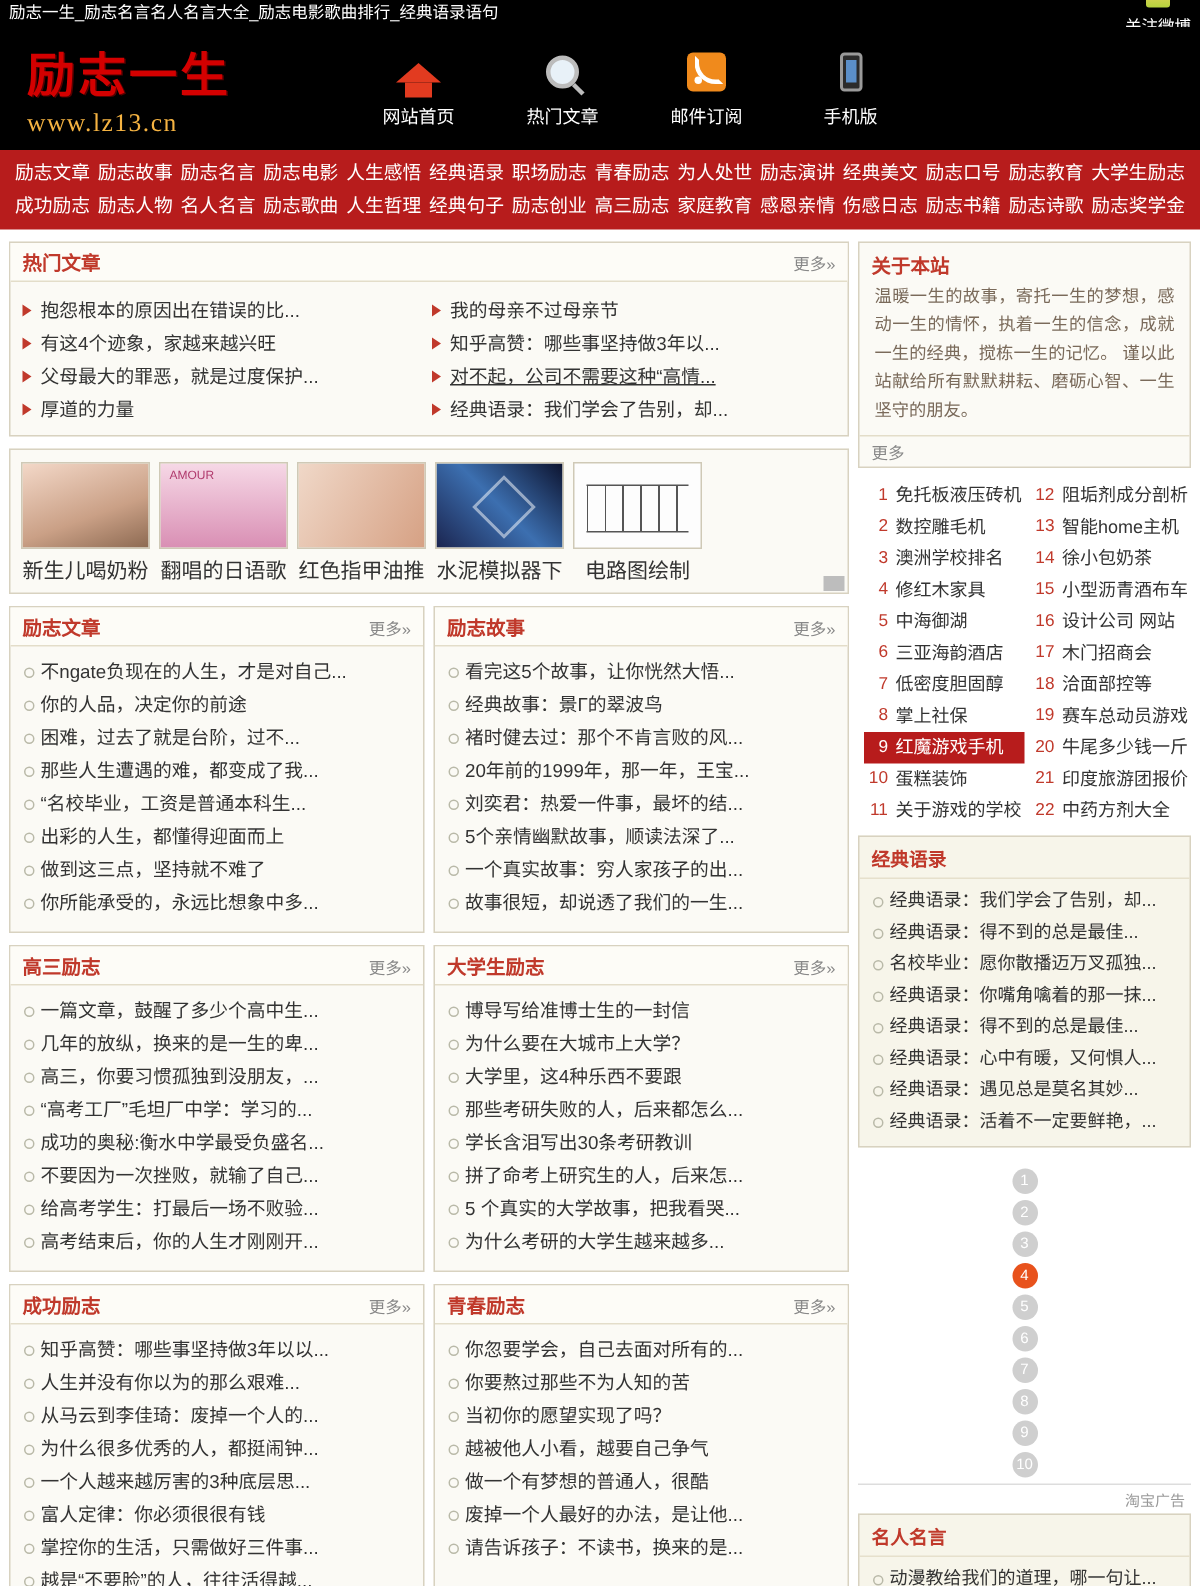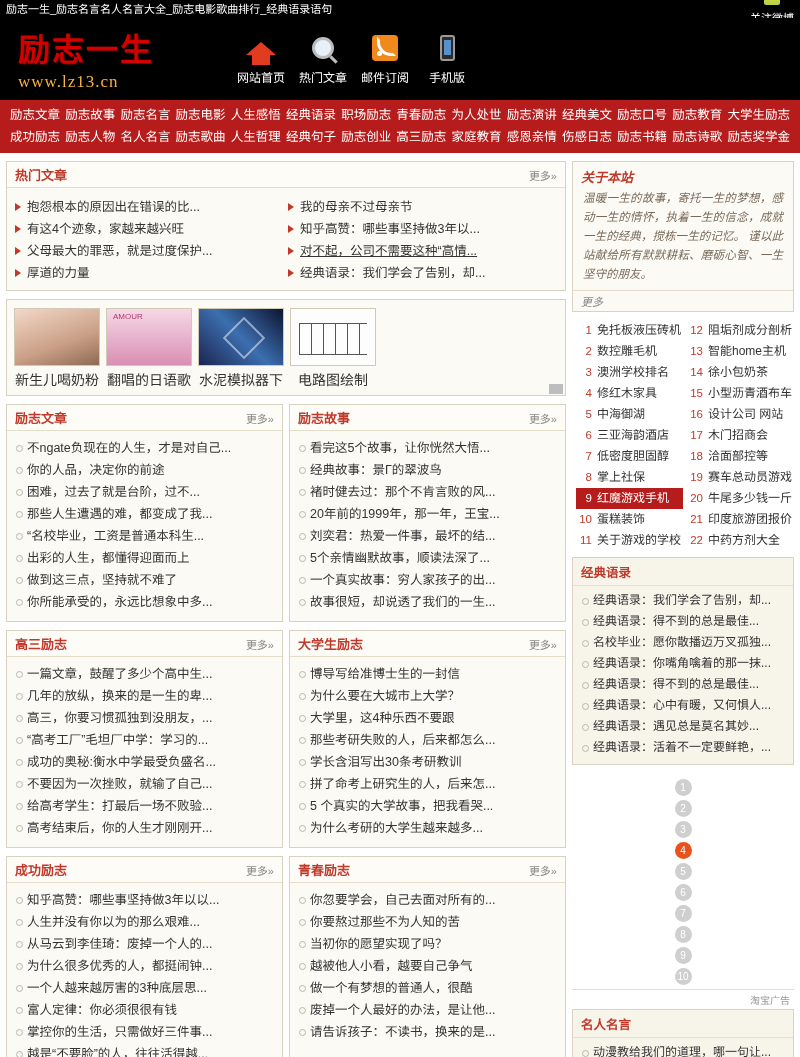--- a/index.html
+++ b/index.html
@@ -55,21 +55,21 @@
     letter-spacing: 2px;
     text-shadow: 1px 1px 0 #500;
   }
   .logo .lg2 {
     color: #f5b342;
     font-size: 17px;
     letter-spacing: 1px;
     margin-top: 2px;
     font-family: "Liberation Serif", serif;
   }
-  .hnav { display: flex; margin-left: 10px; }
+  .hnav { display: flex; gap: 34px; margin-left: 28px; }
   .hnav .hitem { text-align: center; color: #fff; width: 62px; }
   .hnav .hitem .hlabel { font-size: 12px; margin-top: 3px; display: block; }
   .ico-box { height: 34px; display: flex; align-items: center; justify-content: center; }
   .ico-home {
     width: 0; height: 0;
     border-left: 15px solid transparent;
     border-right: 15px solid transparent;
     border-bottom: 13px solid #e23b20;
     position: relative;
   }
@@ -238,21 +238,20 @@
   
   .grid2 { display: flex; gap: 6px; }
   .grid2 .panel { width: 277px; }
   .grid-body { padding: 6px 6px 8px 6px; }
 
   
   .about {
     border: 1px solid #d8d2c0;
     background: #fbfaf5;
     margin-bottom: 6px;
-    font-style: italic;
   }
   .about .hd {
     padding: 5px 8px 3px 8px;
     color: #c0392b;
     font-weight: bold;
     font-size: 13px;
   }
   .about .txt {
     padding: 0 10px 6px 10px;
     font-size: 11.5px;
@@ -423,20 +422,24 @@
       <div class="thumbs" id="thumbs">
         <div class="thumb">
             <div class="img t1"></div>
             <div class="cap">新生儿喝奶粉</div>
           </div>
           <div class="thumb">
             <div class="img t3"></div>
             <div class="cap">翻唱的日语歌</div>
           </div>
           <div class="thumb">
+            <div class="img t4"></div>
+            <div class="cap">红色指甲油推</div>
+          </div>
+          <div class="thumb">
             <div class="img t5"></div>
             <div class="cap">水泥模拟器下</div>
           </div>
           <div class="thumb">
             <div class="img t6"></div>
             <div class="cap">电路图绘制</div>
           </div>
           <div class="scrollmark"></div>
       </div>
 

